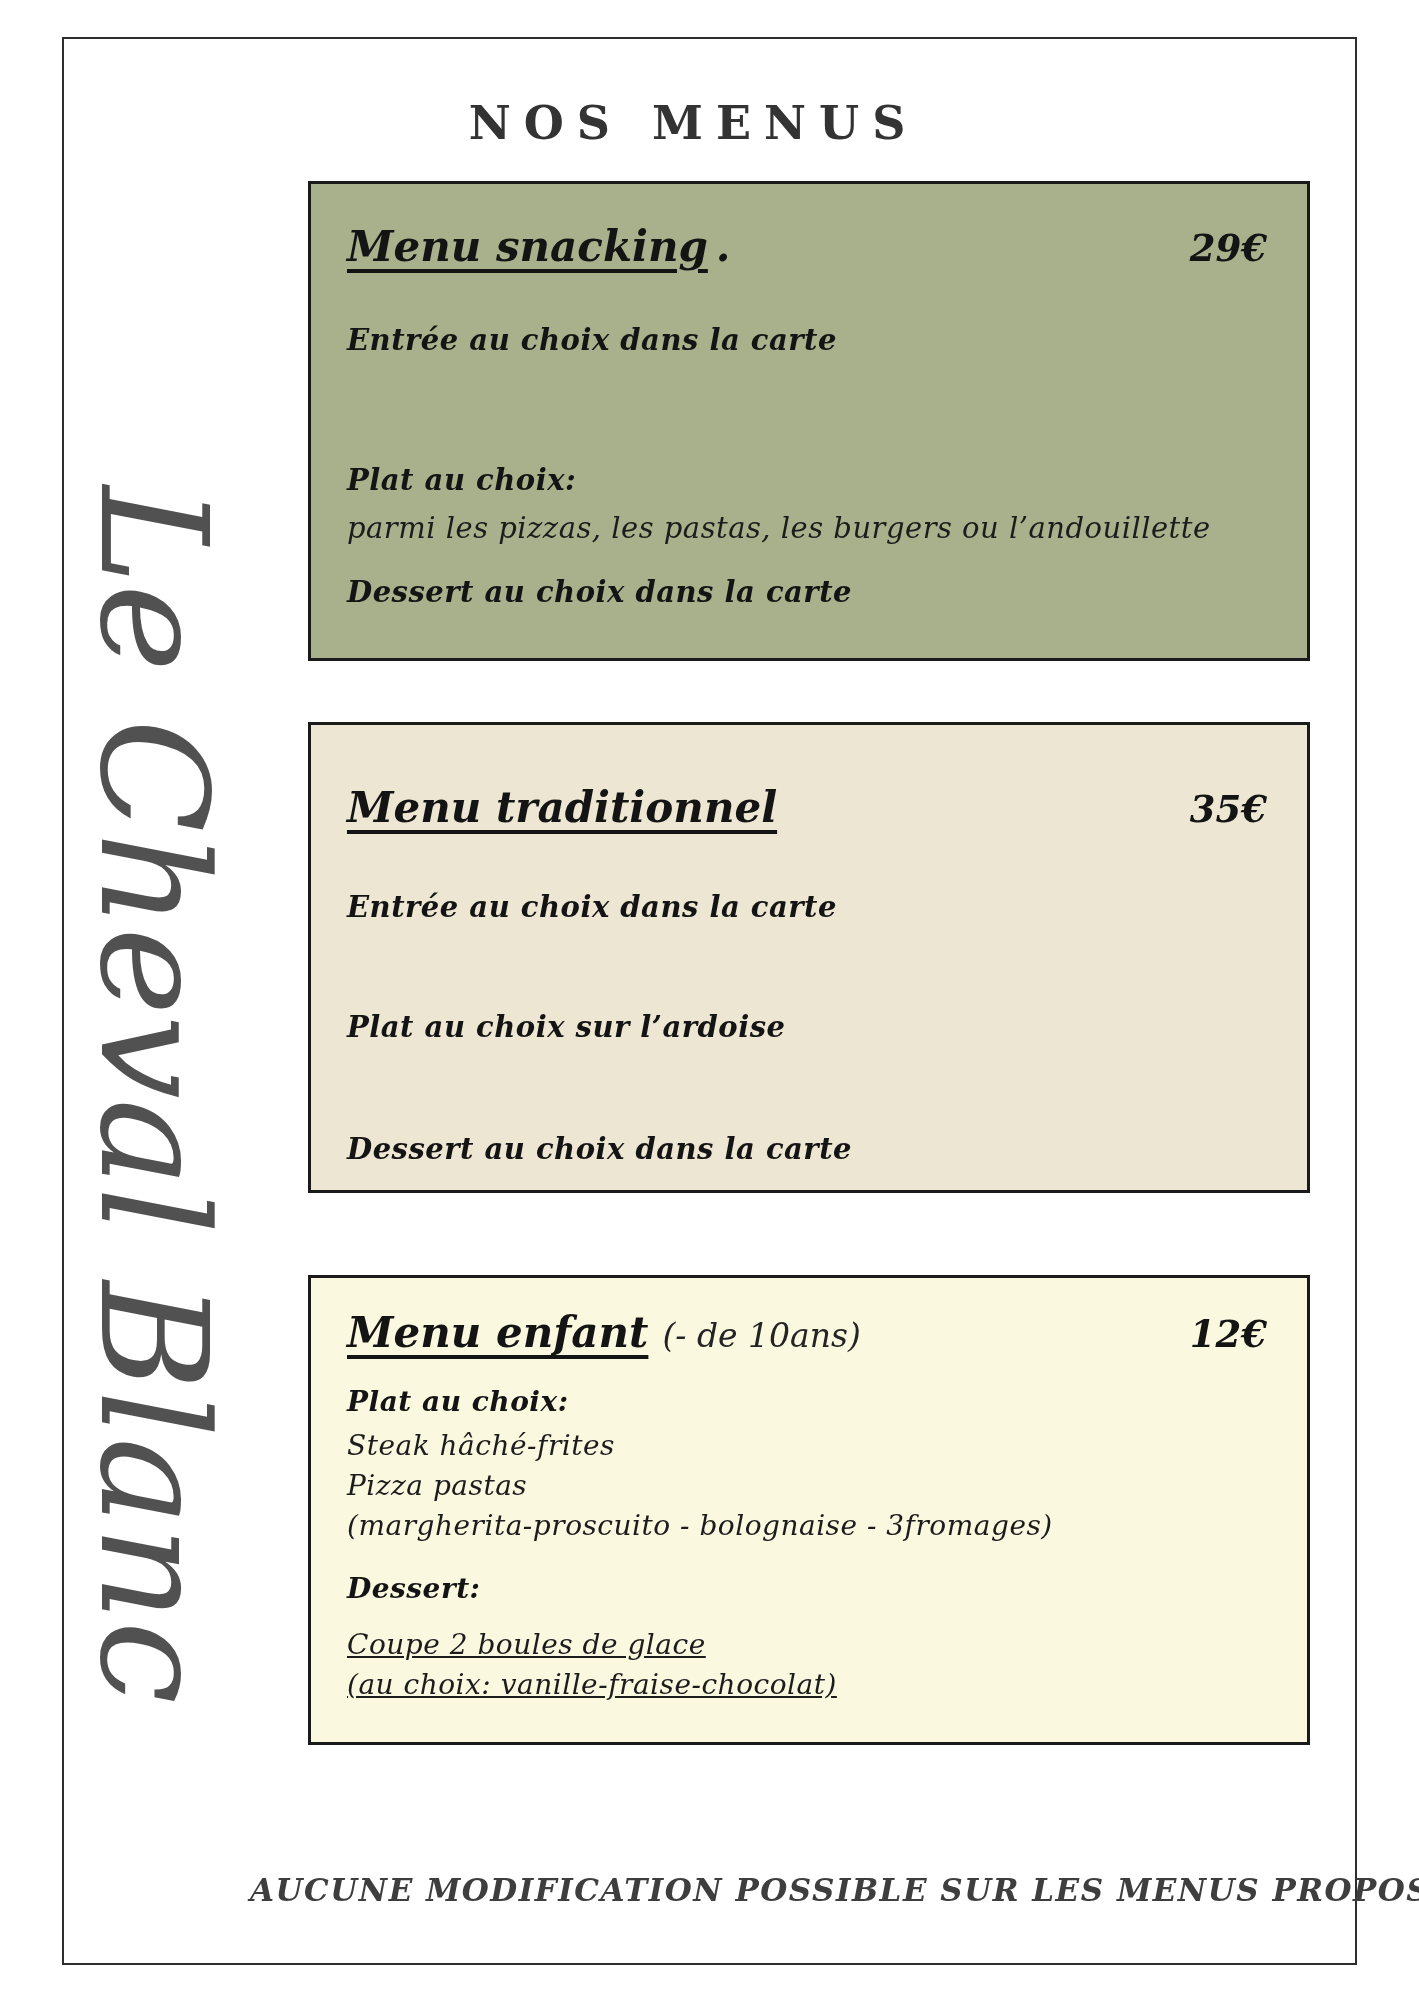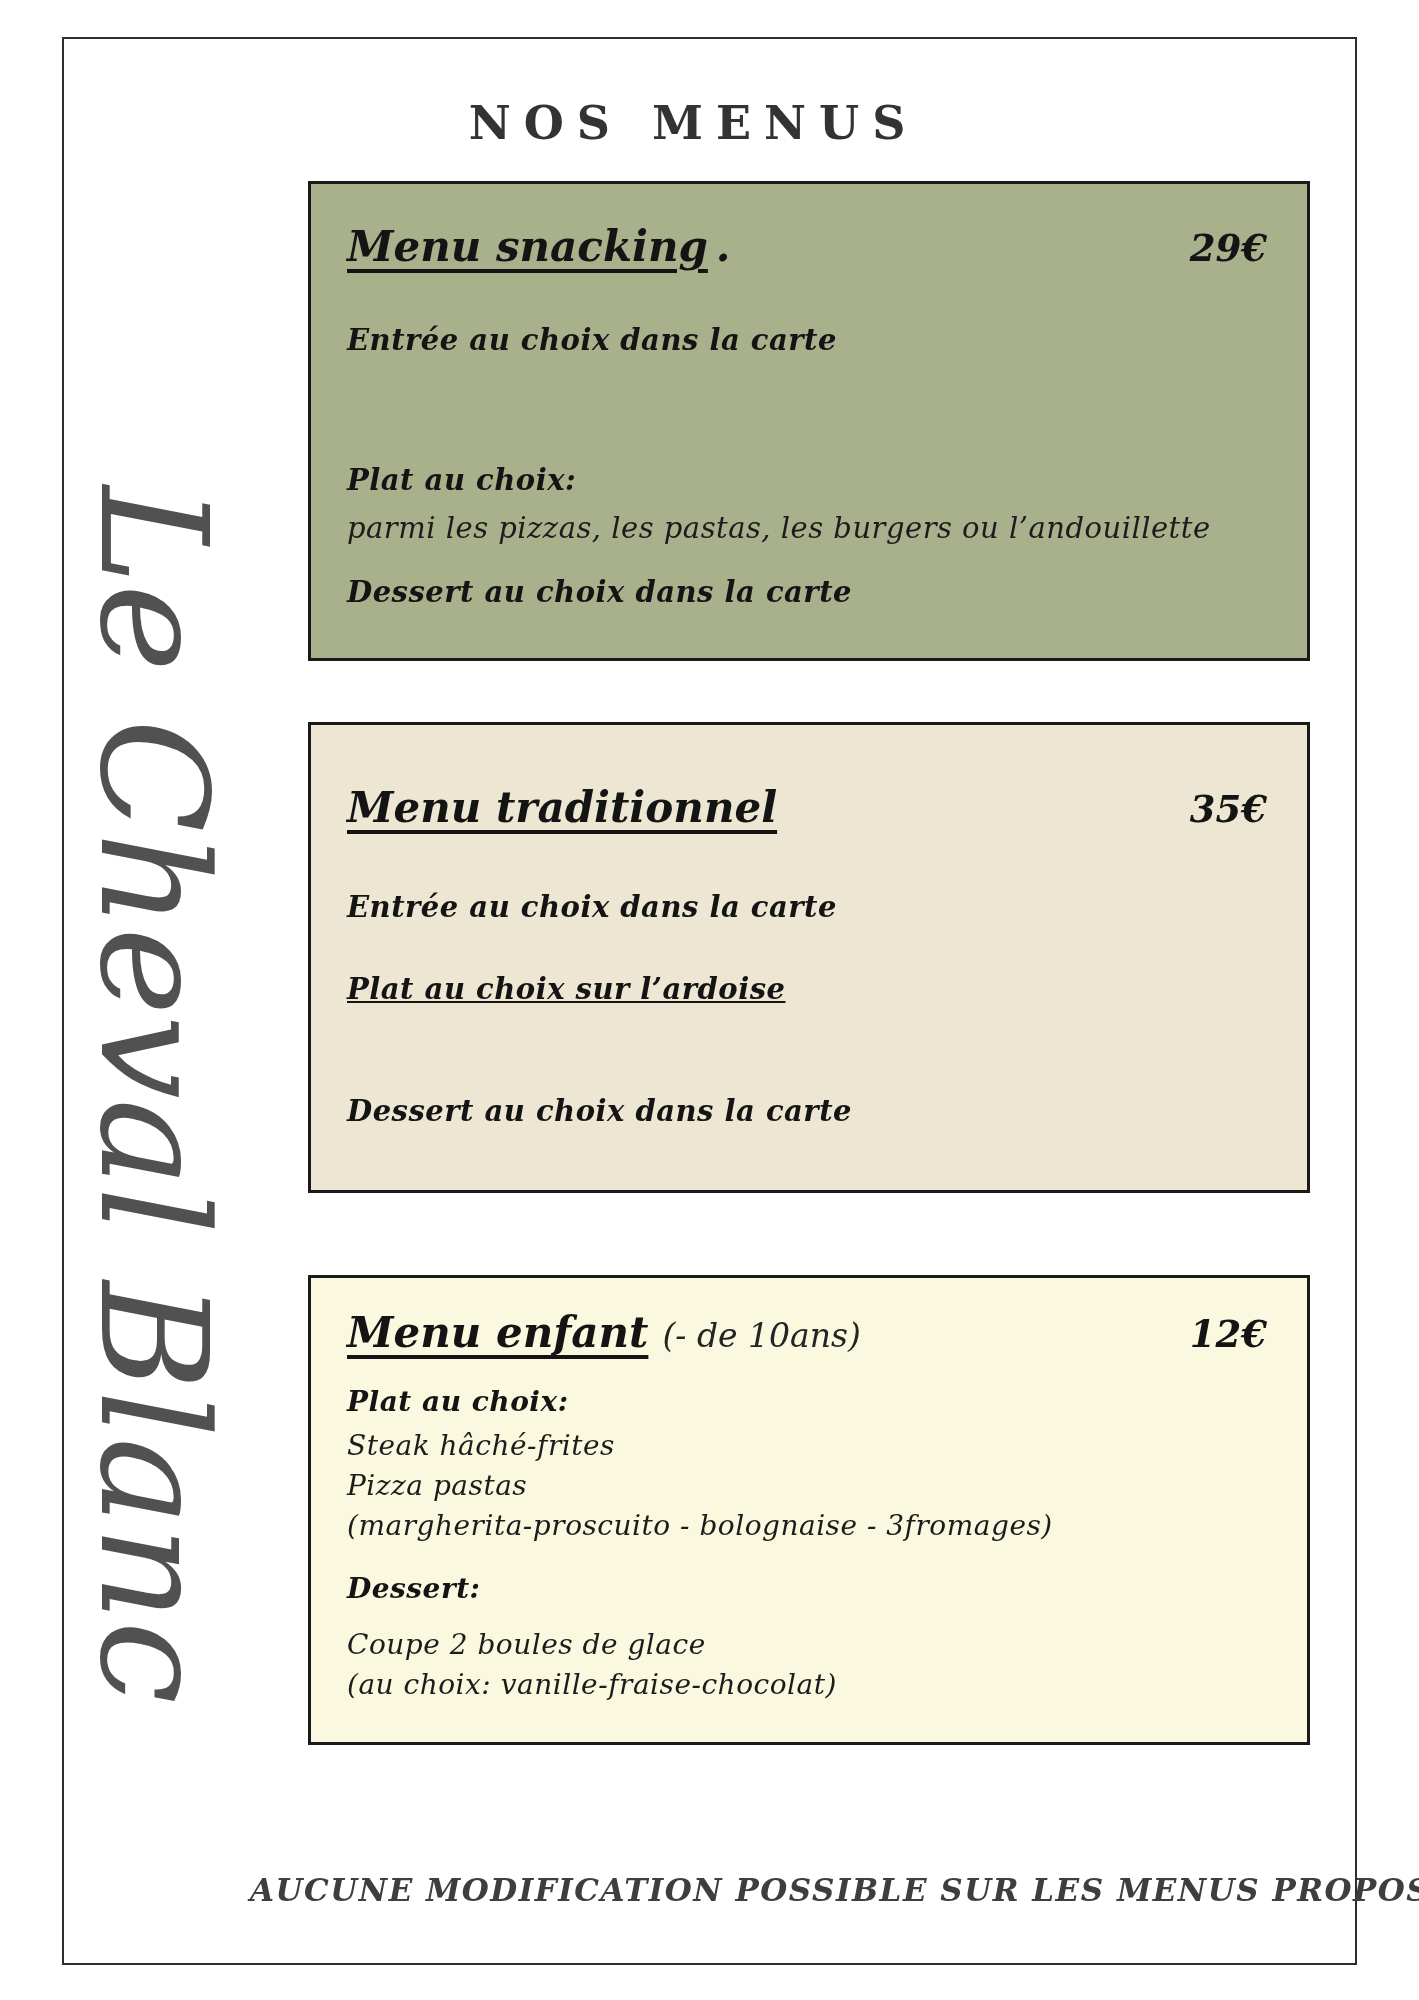--- a/index.html
+++ b/index.html
@@ -59,29 +59,29 @@
   .card-subtitle{font-size:33px;font-style:italic;font-weight:400;margin-left:14px;color:#242424;}
   .card-price{margin-left:auto;font-size:37px;font-weight:700;font-style:italic;}
   .line-bold{font-size:29px;font-weight:700;font-style:italic;letter-spacing:.5px;}
   .line-reg{font-size:29px;font-weight:400;font-style:italic;letter-spacing:.5px;color:#1c1c1c;}
   
   .snacking .row-entree{margin-top:52px;}
   .snacking .row-plat{margin-top:106px;}
   .snacking .row-plat-detail{margin-top:14px;}
   .snacking .row-dessert{margin-top:30px;}
   .traditionnel .row-entree{margin-top:58px;}
-  .traditionnel .row-plat{margin-top:48px;text-decoration:underline;}
+  .traditionnel .row-plat{margin-top:86px;}
   .traditionnel .row-dessert{margin-top:88px;}
   .enfant .line-bold{font-size:28px;}
   .enfant .line-reg{font-size:28px;}
   .enfant .row-plat-label{margin-top:28px;}
   .enfant .items{margin-top:8px;}
   .enfant .items div{line-height:40px;}
   .enfant .row-dessert-label{margin-top:26px;}
-  .enfant .dessert-items{margin-top:20px;}
+  .enfant .dessert-items{margin-top:20px;text-decoration:underline;}
   .enfant .dessert-items div{line-height:40px;}
   .footer-note{
     position:absolute;top:1872px;left:250px;width:1110px;
     text-align:center;font-size:31px;font-weight:700;font-style:italic;
     letter-spacing:1.5px;color:#3e3e3e;white-space:nowrap;
   }
 </style>
 </head>
 <body>
 

